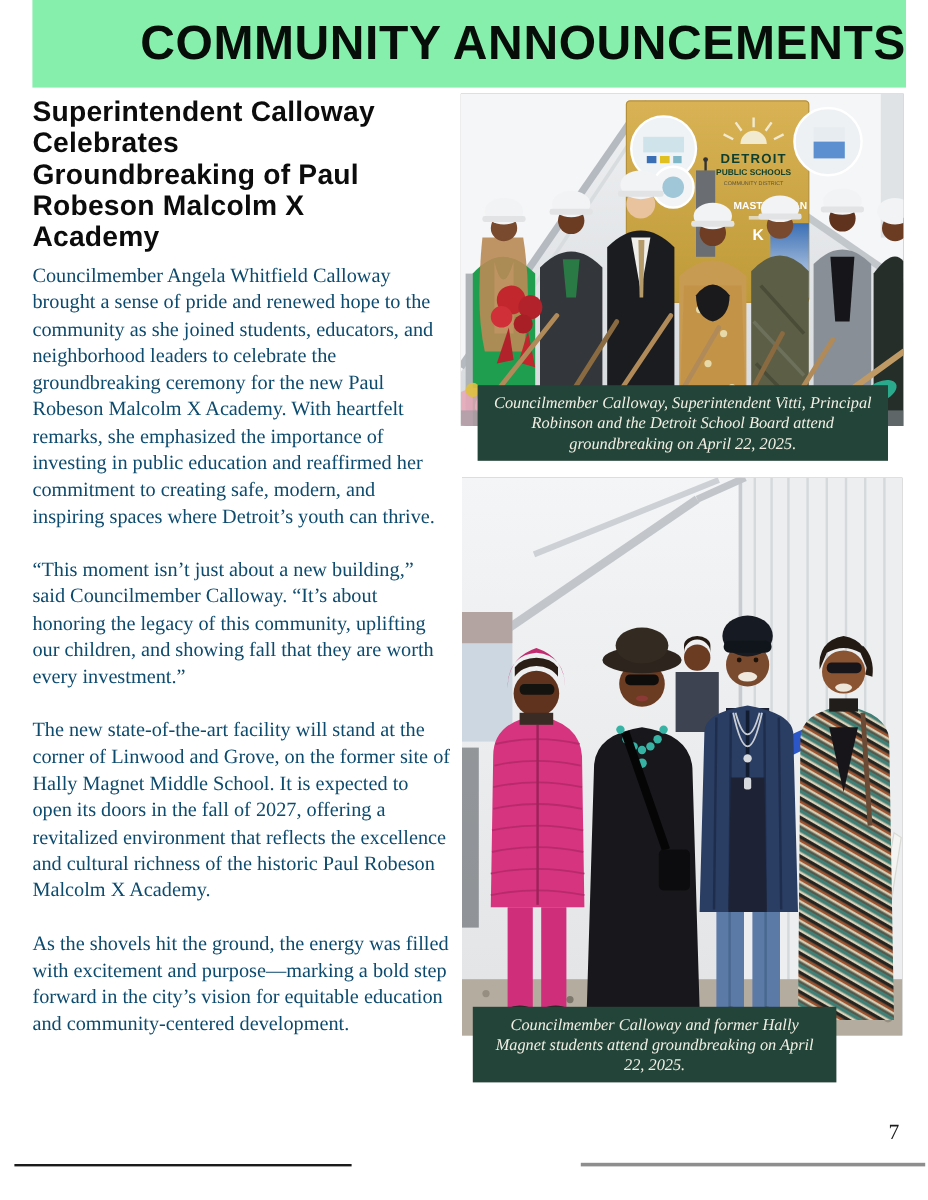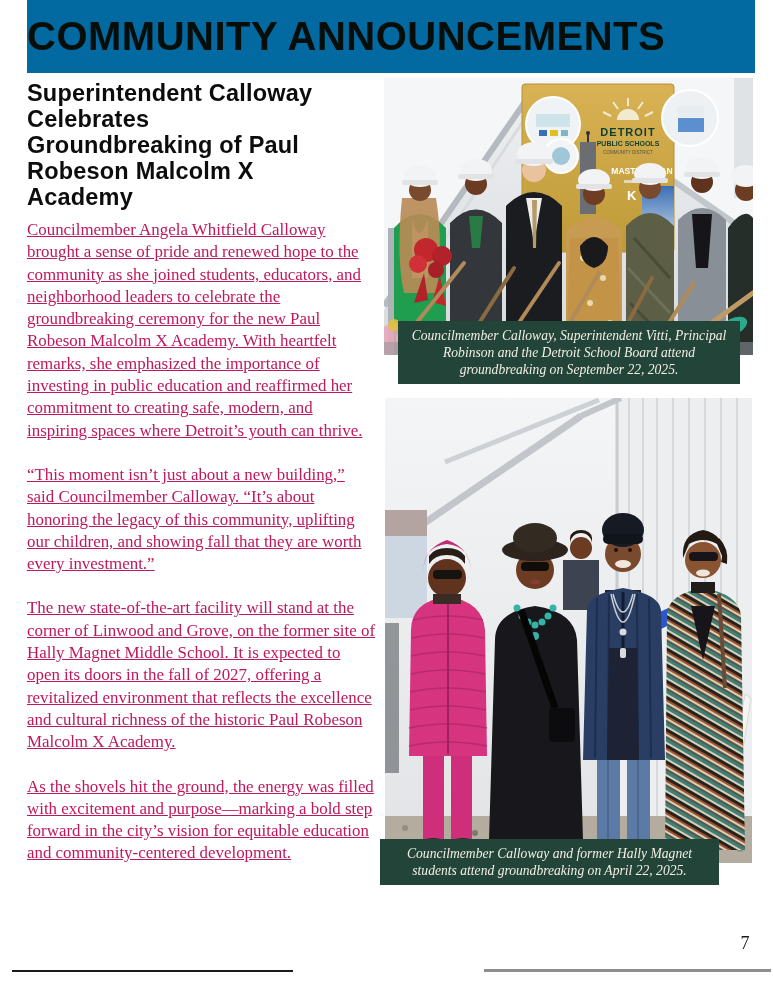--- a/index.html
+++ b/index.html
@@ -3,50 +3,50 @@
 <meta charset="utf-8">
 <style>
   html,body { margin:0; padding:0; background:#ffffff; }
   .page {
     position:relative; width:773px; height:1000px; background:#ffffff;
     font-family:"Liberation Serif", serif; overflow:hidden;
   }
   
   .banner {
     position:absolute; left:27px; top:0; width:728px; height:73px;
-    background:#0369a1; display:flex; align-items:center; justify-content:flex-start;
+    background:#86efac; display:flex; align-items:center; justify-content:flex-end;
   }
   .banner-title {
     font-family:"Liberation Sans", sans-serif; font-weight:bold;
     font-size:40px; letter-spacing:0.5px; color:#070d08; white-space:nowrap;
   }
   
   .article { position:absolute; left:27px; top:80px; width:349px; }
   .headline {
     font-family:"Liberation Sans", sans-serif; font-weight:bold;
     font-size:23.5px; line-height:26px; color:#0c0c0c;
     white-space:pre-line; margin:0 0 9px 0; letter-spacing:0.2px;
   }
   .para {
-    font-size:16.9px; line-height:22.3px; color:#be185d;
-    margin:0 0 22px 0; text-align:left;text-decoration:underline;
+    font-size:16.9px; line-height:22.3px; color:#0c4a6e;
+    margin:0 0 22px 0; text-align:left;
   }
   
   .photo { position:absolute; overflow:hidden; background:#a3a3a3; }
   .photo1 { left:384px; top:78px;  width:369px; height:277px; }
   .photo2 { left:385px; top:398px; width:367px; height:465px; }
   .photo svg { display:block; width:100%; height:100%; }
   .caption {
     position:absolute; background:#234439; color:#f2efe4;
     font-family:"Liberation Serif", serif; font-style:italic;
     font-size:13.6px; line-height:17px; text-align:center;
     padding:6px 12px; box-sizing:border-box; z-index:5;
   }
   .caption1 { left:398px; top:321px; width:342px; }
-  .caption2 { left:380px; top:839px; width:339px; }
+  .caption2 { left:394px; top:839px; width:303px; }
   
   .page-number {
     position:absolute; left:730px; top:933px; width:30px; text-align:center;
     font-size:18px; color:#1c1c1c;
   }
   .rule { position:absolute; }
   .rule-left  { left:12px;  top:970px; width:281px; height:2px; background:#1b1b1b; }
   .rule-right { left:484px; top:969px; width:287px; height:3px; background:#8e8e8e; }
 </style>
 </head>
@@ -217,21 +217,21 @@
         <line x1="369" y1="215" x2="318" y2="252" stroke="#c09a64" stroke-width="5"></line>
         <ellipse cx="312" cy="256" rx="15" ry="9" fill="#c8ccd0" transform="rotate(-28 312 256)"></ellipse>
         <ellipse cx="350" cy="248" rx="14" ry="8" fill="#2aa98c" transform="rotate(-25 350 248)"></ellipse>
       </g>
 
       <ellipse cx="16" cy="262" rx="26" ry="17" fill="#e8a7b8" opacity="0.85"></ellipse>
       <circle cx="10" cy="247" r="6" fill="#e0c040" opacity="0.9"></circle>
       <rect x="0" y="264" width="369" height="13" fill="#8f959b" opacity="0.55"></rect>
     </svg>
   </div>
-  <div class="caption caption1">Councilmember Calloway, Superintendent Vitti, Principal Robinson and the Detroit School Board attend groundbreaking on September 22, 2025.</div>
+  <div class="caption caption1">Councilmember Calloway, Superintendent Vitti, Principal Robinson and the Detroit School Board attend groundbreaking on April 22, 2025.</div>
 
   <div class="photo photo2">
     <svg viewBox="0 0 367 465" preserveAspectRatio="none">
       <defs>
         <linearGradient id="bg2" x1="0" y1="0" x2="0" y2="1">
           <stop offset="0" stop-color="#f4f5f6"></stop>
             <stop offset="1" stop-color="#e2e3e5"></stop>
         </linearGradient>
         <pattern id="patt" width="14" height="14" patternUnits="userSpaceOnUse" patternTransform="rotate(30)">
           <rect width="14" height="14" fill="#878a6e"></rect>

